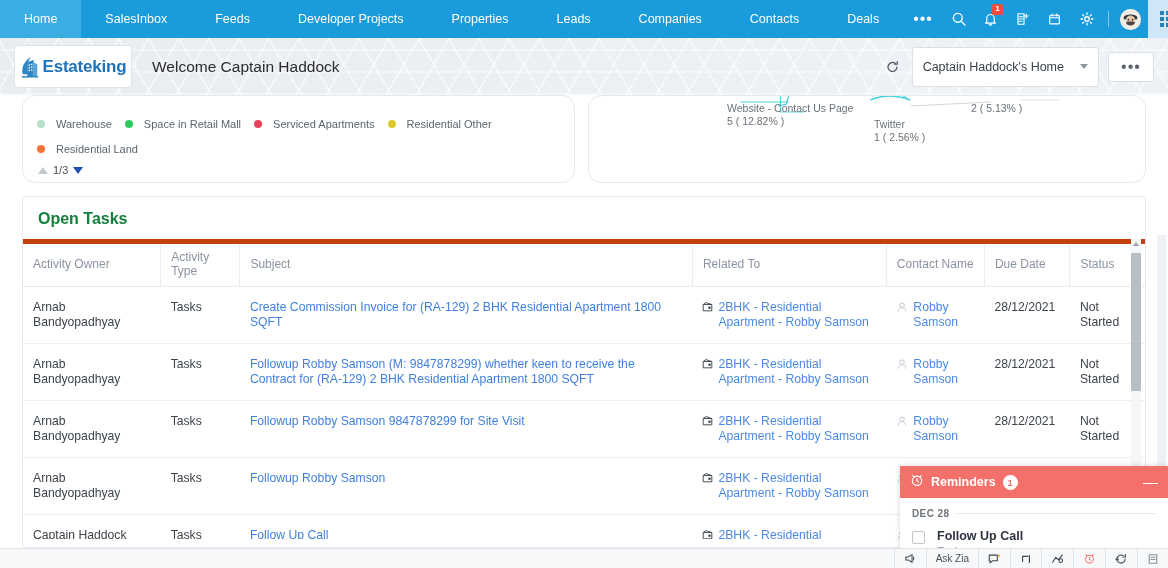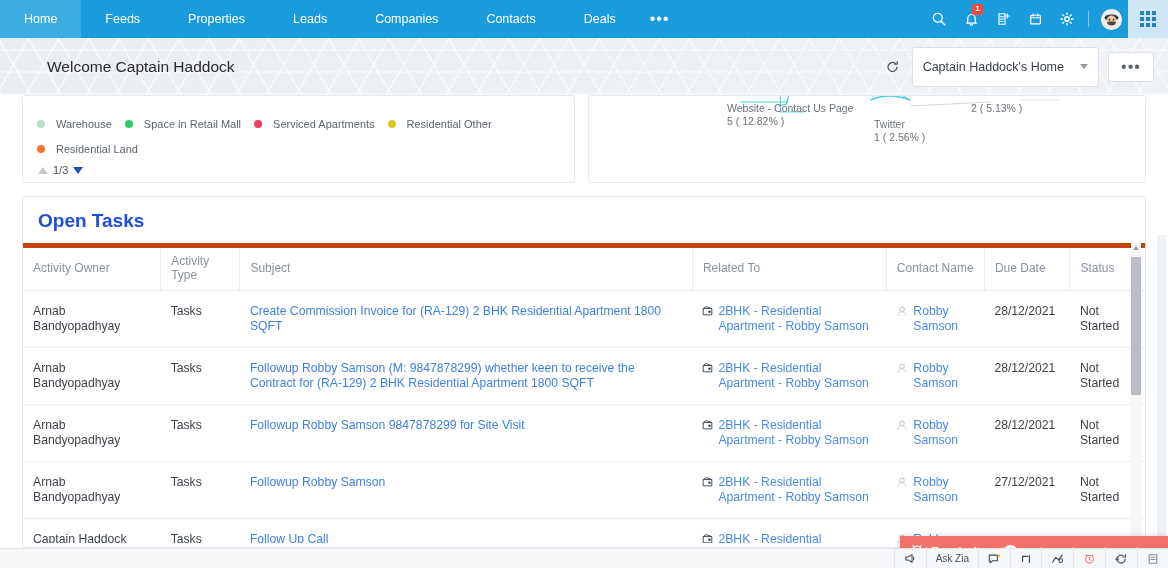--- a/index.html
+++ b/index.html
@@ -68,62 +68,62 @@
   .logo-card {
     position: relative; z-index:2;
     background: #fff; border: 1px solid #dfe4ea; border-radius: 4px;
     width: 118px; height: 43px; display: flex; align-items: center;
     justify-content: center; gap: 3px; padding: 0 6px;
   }
   .logo-mark { width: 20px; height: 26px; display:block; }
   .logo-word { font-size: 17px; font-weight: bold; color: #1d72b8; letter-spacing: -.2px; }
   .welcome {
     position: relative; z-index:2;
-    margin-left: 33px; font-size: 15.5px; color: #2b2b2b;
+    margin-left: 20px; font-size: 15.5px; color: #2b2b2b;
   }
   .sub-right { position: relative; z-index:2; margin-left: auto; display: flex; align-items: center; gap: 9px; }
   .refresh-btn { color: #4a5460; cursor: pointer; display:flex; align-items:center; padding:3px;}
   .home-select {
     background: #fff; border: 1px solid #dbe0e6; border-radius: 3px;
     height: 40px; display: flex; align-items: center; gap: 16px;
     padding: 0 10px; font-size: 12.5px; color: #3a4149; cursor: pointer; min-width: 158px;
   }
   .caret { width:0;height:0;border-left:4px solid transparent;border-right:4px solid transparent;border-top:5px solid #8d959e; }
   .dots-btn {
     background: #fff; border: 1px solid #dbe0e6; border-radius: 3px;
     height: 30px; width: 46px; display:flex; align-items:center; justify-content:center;
     color:#5a626b; font-size:16px; letter-spacing:1px; cursor:pointer;
   }
 
   
   .board { position: relative; height: 473px; background: #ffffff; padding: 0 22px; }
   .widgets-row { display: flex; gap: 13px; padding-top: 0; }
   .widget {
-    background: #fff; border: 1px solid #e6eaef; border-radius: 3px;
+    background: #fff; border: 1px solid #e6eaef; border-radius: 13px;
     height: 88px; overflow: hidden; position: relative;
   }
   .widget.left { width: 553px; }
   .widget.right { flex: 1; }
 
   .legend { display: flex; flex-wrap: wrap; gap: 13px; padding: 22px 14px 0 14px; }
   .leg { display: flex; align-items: center; gap: 11px; font-size: 11px; color: #5c6570; white-space: nowrap; }
   .dot { width: 8px; height: 8px; border-radius: 50%; display: block; }
   .pager { display: flex; align-items: center; gap: 5px; padding: 9px 0 0 15px; font-size: 11px; color: #4b5058; }
   .tri-up { width:0;height:0;border-left:5px solid transparent;border-right:5px solid transparent;border-bottom:7px solid #c3c8cf; cursor:pointer;}
   .tri-down { width:0;height:0;border-left:5px solid transparent;border-right:5px solid transparent;border-top:7px solid #1f4eb5; cursor:pointer;}
 
   .pie-clip { position: relative; width: 100%; height: 100%; }
   .pie-label { position: absolute; font-size: 10.5px; color: #6b7279; line-height: 13px; white-space: nowrap; }
 
   
   .tasks-card {
     margin-top: 13px; background: #fff; border: 1px solid #e6eaef; border-radius: 3px;
     height: 352px; overflow: hidden;
   }
-  .tasks-title { font-size: 19px; font-weight: bold; color: #1d4ed8; padding: 13px 0 11px 15px; }
+  .tasks-title { font-size: 16px; font-weight: bold; color: #15803d; padding: 13px 0 11px 15px; }
   .tbl-wrap { position: relative; height: 300px; overflow: hidden; }
   table { width: 100%; border-collapse: collapse; table-layout: fixed; }
   thead th {
     font-size: 12px; font-weight: normal; color: #8a93a0; text-align: left;
     padding: 6px 10px 8px 10px; border-top: 5px solid #c2410c; border-bottom: 1px solid #e9ecf0;
     border-right: 1px solid #e9ecf0; vertical-align: middle;
   }
   thead th:last-child { border-right: none; }
   tbody td {
     font-size: 12.2px; color: #3e444c; padding: 13px 10px;
@@ -184,21 +184,23 @@
   }
   .bb-item svg { display: block; }
 </style>
 </head>
 <body>
 
 <div class="topnav">
 
   <div class="navitems">
     <div class="navitem active">Home</div>
+    <div class="navitem">SalesInbox</div>
     <div class="navitem">Feeds</div>
+    <div class="navitem">Developer Projects</div>
     <div class="navitem">Properties</div>
     <div class="navitem">Leads</div>
     <div class="navitem">Companies</div>
     <div class="navitem">Contacts</div>
     <div class="navitem">Deals</div>
     <div class="navitem more">•••</div>
   </div>
 
   <div class="nav-right">
     <div class="navicon">
@@ -256,20 +258,32 @@
           <i></i>
           <i></i>
           <i></i>
           <i></i>
       </span>
     </div>
   </div>
 </div>
 
 <div class="subheader">
+  <div class="logo-card">
+    <span>
+      <svg class="logo-mark" viewBox="0 0 22 28">
+        <path d="M3 22c-2-7 2-15 9-19-4 6-5 12-3 19z" fill="#2d86c4"></path>
+        <path d="M8 25V9l7-3v19z" fill="#2d86c4"></path>
+        <path d="M15 25V9l4 2v14z" fill="#56a5da"></path>
+        <path d="M9.6 11h1.4v1.6H9.6zM12.2 10.4h1.4V12h-1.4zM9.6 14h1.4v1.6H9.6zM12.2 13.5h1.4v1.6h-1.4zM9.6 17h1.4v1.6H9.6zM12.2 16.6h1.4v1.6h-1.4z" fill="#fff"></path>
+        <path d="M2 24h18v1.6H2z" fill="#2d86c4"></path>
+      </svg>
+    </span>
+    <span class="logo-word">Estateking</span>
+  </div>
   <div class="welcome">Welcome Captain Haddock</div>
 
   <div class="sub-right">
     <div class="refresh-btn">
       <svg width="15" height="16" viewBox="0 0 20 20" fill="none" stroke="#4a5460" stroke-width="1.6">
         <path d="M16 10a6 6 0 1 1-2-4.5" stroke-linecap="round"></path>
         <path d="M16.3 2.8v3.4h-3.4" stroke-linecap="round" stroke-linejoin="round"></path>
       </svg>
     </div>
     <div class="home-select">
@@ -542,20 +556,33 @@
         <svg width="14" height="14" viewBox="0 0 18 18" fill="none" stroke="#fff" stroke-width="1.5">
           <circle cx="9" cy="10" r="6"></circle>
           <path d="M9 7v3l2 1.4" stroke-linecap="round"></path>
           <path d="M3.6 3.4 5.6 5M14.4 3.4 12.4 5" stroke-linecap="round"></path>
         </svg>
       </span>
       <span class="rem-title">Reminders</span>
       <span class="rem-badge">1</span>
       <span class="rem-min">—</span>
     </div>
+    <div class="rem-body">
+      <div class="rem-date">
+        <span>DEC 28</span>
+        <span class="rule"></span>
+      </div>
+      <div class="rem-item">
+        <span class="rem-check"></span>
+        <span>
+          <div class="rem-name">Follow Up Call</div>
+          <div class="rem-meta">Task -</div>
+        </span>
+      </div>
+    </div>
   </div>
 
   <div class="bottombar">
     <div class="bb-item">
       <svg width="13" height="11" viewBox="0 0 16 14" fill="none" stroke="#3c4650" stroke-width="1.3">
         <path d="M2 5.2h3L10 2v10L5 8.8H2z" stroke-linejoin="round"></path>
           <path d="M12 5.2v3.6" stroke-linecap="round"></path>
       </svg>
     </div>
     <div class="bb-item">Ask Zia</div>

